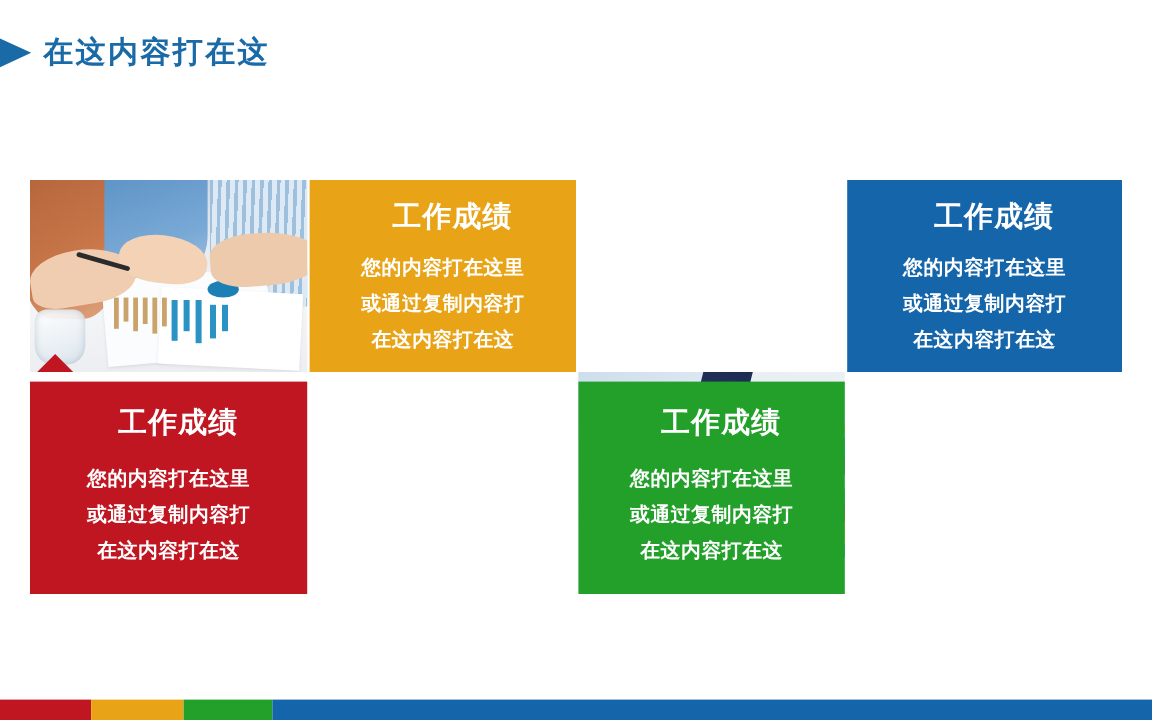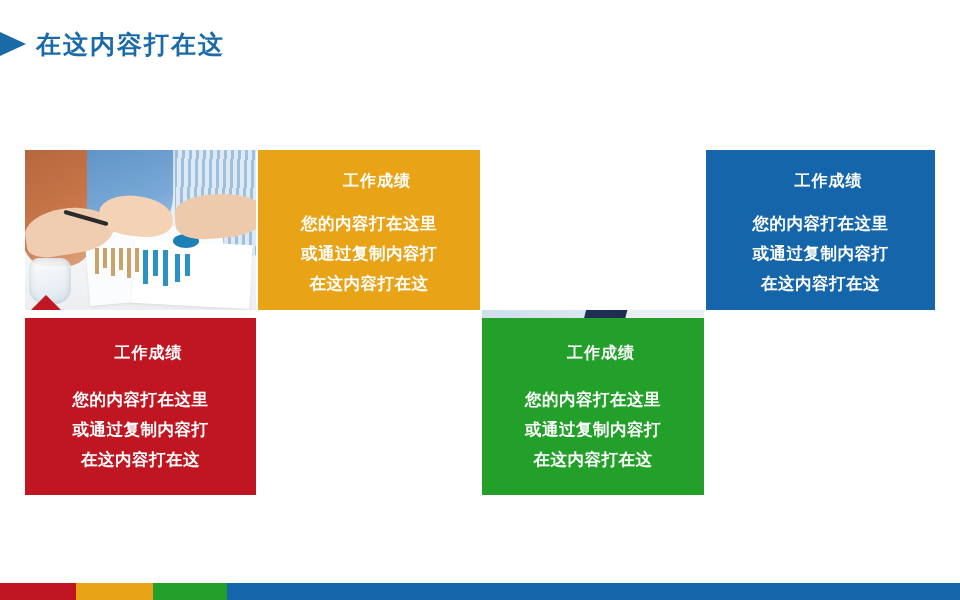--- a/index.html
+++ b/index.html
@@ -57,21 +57,21 @@
     position: absolute;
     overflow: hidden;
   }
 
   
   .tile-color {
     text-align: center;
     color: #ffffff;
   }
   .tile-title {
-    font-size: 16px;
+    font-size: 24px;
     font-weight: bold;
     letter-spacing: 1px;
     line-height: 26px;
     margin-left: 16px;
   }
   .tile-body {
     font-size: 16.5px;
     line-height: 30px;
     letter-spacing: 0.5px;
     font-weight: bold;

